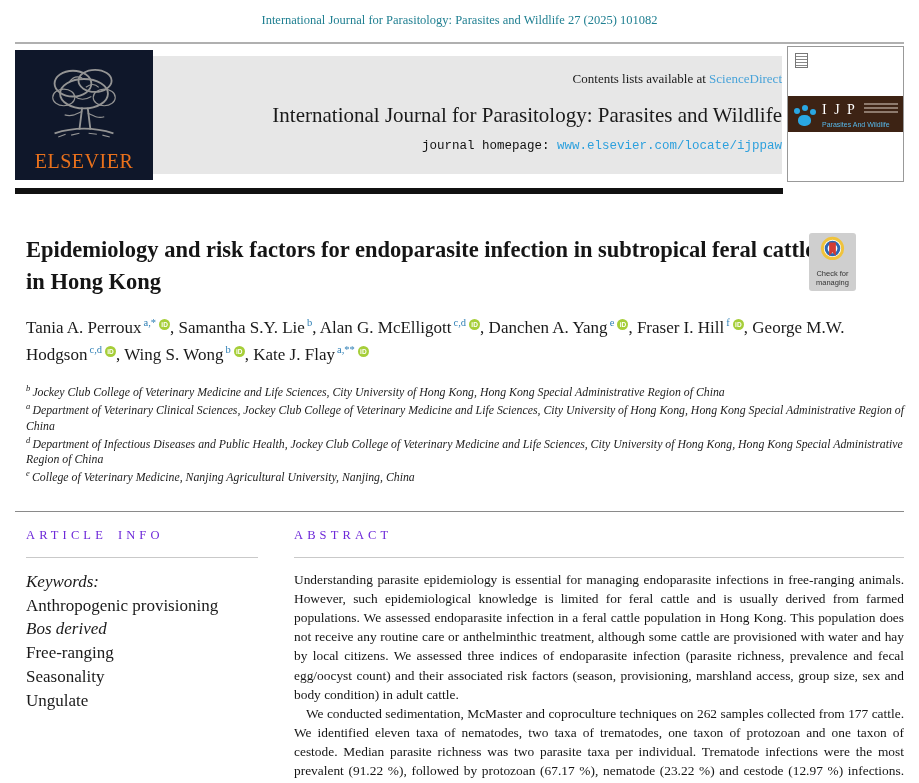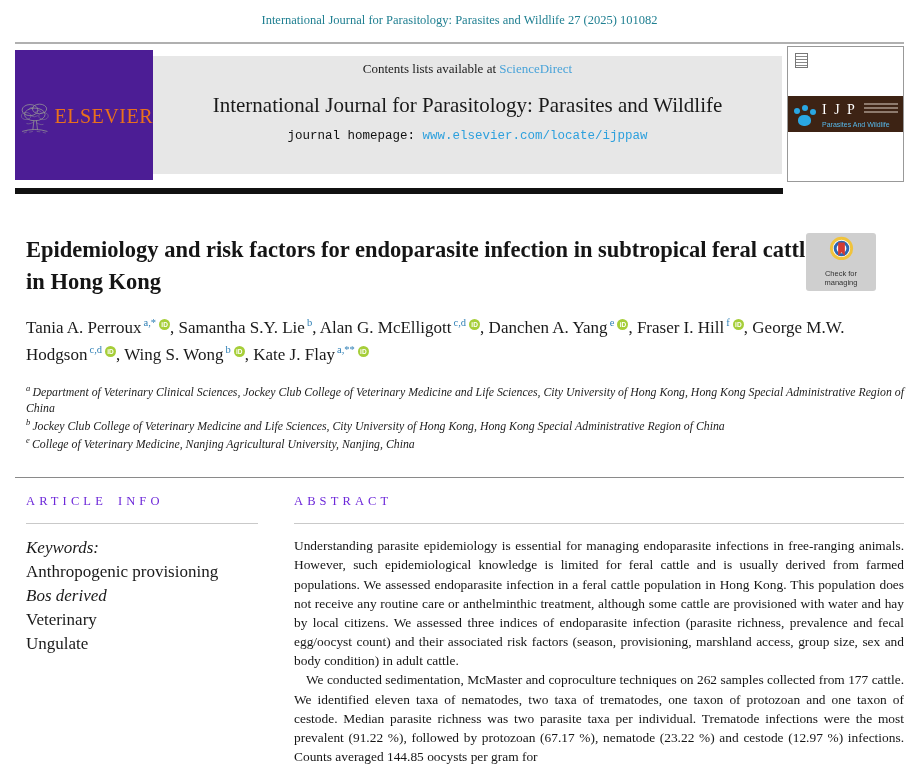--- a/index.html
+++ b/index.html
@@ -6,26 +6,26 @@
   html,body { width:919px; height:783px; overflow:hidden; background:#fff; }
   body { font-family:"Liberation Serif", serif; color:#1a1a1a; }
   .sheet { width:919px; height:783px; padding:0 15px; position:relative; }
 
   
   .citation { text-align:center; padding-top:13px; font-size:12.5px; color:#1f7f91; }
   .top-rule { margin-top:14px; border-top:2px solid #b0b0b0; }
 
   
   .masthead { position:relative; height:138px; margin-top:2px; }
-  .logo-col { position:absolute; left:0; top:4px; width:138px; height:130px; background:#4c1d95;
-              display:flex; flex-direction:row; align-items:center; justify-content:flex-start; }
+  .logo-col { position:absolute; left:0; top:4px; width:138px; height:130px; background:#0f172a;
+              display:flex; flex-direction:column; align-items:center; justify-content:flex-start; }
   .logo-col svg { width:92px; height:92px; margin-top:6px; }
   .elsevier-word { font-size:20px; color:#e9711c; letter-spacing:0.5px; margin-top:2px; }
   .band { position:absolute; left:138px; right:122px; top:10px; bottom:10px; background:#e7e7e7;
-          text-align:center; padding-top:5px; }
+          text-align:right; padding-top:15px; }
   .contents-line { font-size:13px; color:#1a1a1a; }
   .sd-link { color:#49a3d9; }
   .band-title { font-size:21px; margin-top:16px; color:#1a1a1a; }
   .homepage-line { font-family:Liberation Mono, monospace; font-size:12.5px; margin-top:11px; color:#111; }
   .hp-link { color:#2da0dd; }
   .cover { position:absolute; right:0; top:0; width:117px; height:136px; border:1px solid #999;
            background:#fff; overflow:hidden; }
   .mini-logo { position:absolute; left:7px; top:6px; width:13px; height:15px; border:1px solid #777;
                background:repeating-linear-gradient(#fff 0 2px,#888 2px 3px); }
   .cover-band { position:absolute; left:0; right:0; top:49px; height:36px; background:#3d2314; }
@@ -38,21 +38,21 @@
   .cover-ijp { position:absolute; left:34px; top:6px; color:#fff; font-size:14px; letter-spacing:2px; }
   .cover-fineprint { position:absolute; left:76px; top:7px; width:34px; }
   .cover-fineprint i { display:block; height:2px; background:#8d7a6d; margin-bottom:2px; }
   .cover-sub { position:absolute; left:34px; top:25px; font-size:7px; color:#56b7e8;
                font-family:"Liberation Sans", sans-serif; white-space:nowrap; }
   .black-bar { height:6px; background:#111; margin-top:4px; margin-right:121px; }
 
   
   .article-head { position:relative; padding-left:11px; }
   .paper-title { margin-top:40px; font-size:22.5px; line-height:1.4; max-width:800px; color:#151515; }
-  .updates-badge { position:absolute; right:28px; top:-1px; width:70px; background:#cfcfcf;
+  .updates-badge { position:absolute; right:48px; top:-1px; width:47px; background:#cfcfcf;
                    border-radius:3px; text-align:center; padding:3px 2px 4px; cursor:pointer; }
   .updates-badge svg { width:27px; height:30px; }
   .updates-label { font-family:"Liberation Sans", sans-serif; font-size:7.5px; line-height:1.15; color:#333; }
 
   .authors { margin-top:17px; font-size:17px; line-height:1.6; max-width:830px; }
   .asup { color:#2e7fb5; font-size:10.5px; }
   .orcid { display:inline-block; width:11px; height:11px; border-radius:50%; background:#a6ce39;
            color:#fff; font-family:"Liberation Sans", sans-serif; font-size:6.5px; font-weight:bold;
            text-align:center; line-height:11px; vertical-align:6px; margin-left:3px; cursor:pointer; }
 
@@ -140,37 +140,39 @@
         <div>Check for</div>
         <div>managing</div>
       </div>
     </div>
 
     <h1 class="paper-title">Epidemiology and risk factors for endoparasite infection in subtropical feral cattle in Hong Kong</h1>
 
     <div class="authors"><span>Tania A. Perroux</span><sup class="asup"> a,*</sup><span class="orcid">iD</span>, <span>Samantha S.Y. Lie</span><sup class="asup"> b</sup>, <span>Alan G. McElligott</span><sup class="asup"> c,d</sup><span class="orcid">iD</span>, <span>Danchen A. Yang</span><sup class="asup"> e</sup><span class="orcid">iD</span>, <span>Fraser I. Hill</span><sup class="asup"> f</sup><span class="orcid">iD</span>, <span>George M.W. Hodgson</span><sup class="asup"> c,d</sup><span class="orcid">iD</span>, <span>Wing S. Wong</span><sup class="asup"> b</sup><span class="orcid">iD</span>, <span>Kate J. Flay</span><sup class="asup"> a,**</sup><span class="orcid">iD</span></div>
 
     <div class="affiliations">
+        <div><sup>b </sup>Jockey Club College of Veterinary Medicine and Life Sciences, City University of Hong Kong, Hong Kong Special Administrative Region of China</div>
         <div><sup>a </sup>Department of Veterinary Clinical Sciences, Jockey Club College of Veterinary Medicine and Life Sciences, City University of Hong Kong, Hong Kong Special Administrative Region of China</div>
-        <div><sup>b </sup>Jockey Club College of Veterinary Medicine and Life Sciences, City University of Hong Kong, Hong Kong Special Administrative Region of China</div>
+        <div><sup>d </sup>Department of Infectious Diseases and Public Health, Jockey Club College of Veterinary Medicine and Life Sciences, City University of Hong Kong, Hong Kong Special Administrative Region of China</div>
         <div><sup>e </sup>College of Veterinary Medicine, Nanjing Agricultural University, Nanjing, China</div>
       </div>
   </div>
 
   <div class="col-rule"></div>
 
   <div class="columns">
     <div class="col-left">
       <div class="sec-head">ARTICLE INFO</div>
       <div class="head-rule"></div>
       <div class="kw">
         <div class="label">Keywords:</div>
       <div>Anthropogenic provisioning</div>
           <div class="it">Bos derived</div>
-          <div>Veterinary</div>
+          <div>Free-ranging</div>
+          <div>Seasonality</div>
           <div>Ungulate</div>
         </div>
     </div>
     <div class="col-right">
       <div class="sec-head">ABSTRACT</div>
       <div class="head-rule"></div>
       <div class="abs-body">
           <div class="abs-p"><span>Understanding parasite epidemiology is essential for managing endoparasite infections in free-ranging animals. However, such epidemiological knowledge is limited for feral cattle and is usually derived from farmed populations. We assessed endoparasite infection in a feral cattle population in Hong Kong. This population does not receive any routine care or anthelminthic treatment, although some cattle are provisioned with water and hay by local citizens. We assessed three indices of endoparasite infection (parasite richness, prevalence and fecal egg/oocyst count) and their associated risk factors (season, provisioning, marshland access, group size, sex and body condition) in adult cattle.</span></div>
           <div class="abs-p indent"><span>We conducted sedimentation, McMaster and coproculture techniques on 262 samples collected from 177 cattle. We identified eleven taxa of nematodes, two taxa of trematodes, one taxon of protozoan and one taxon of cestode. Median parasite richness was two parasite taxa per individual. Trematode infections were the most prevalent (91.22 %), followed by protozoan (67.17 %), nematode (23.22 %) and cestode (12.97 %) infections. Counts averaged 144.85 oocysts per gram for </span></div>
         </div>

